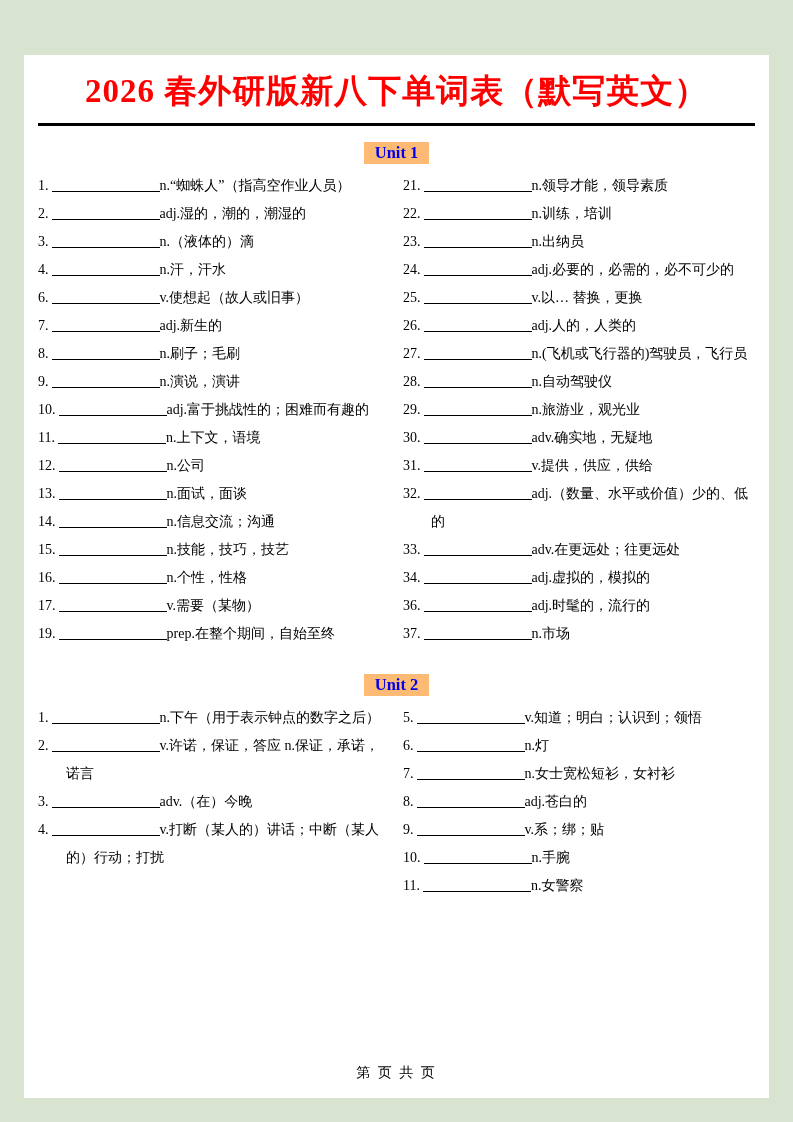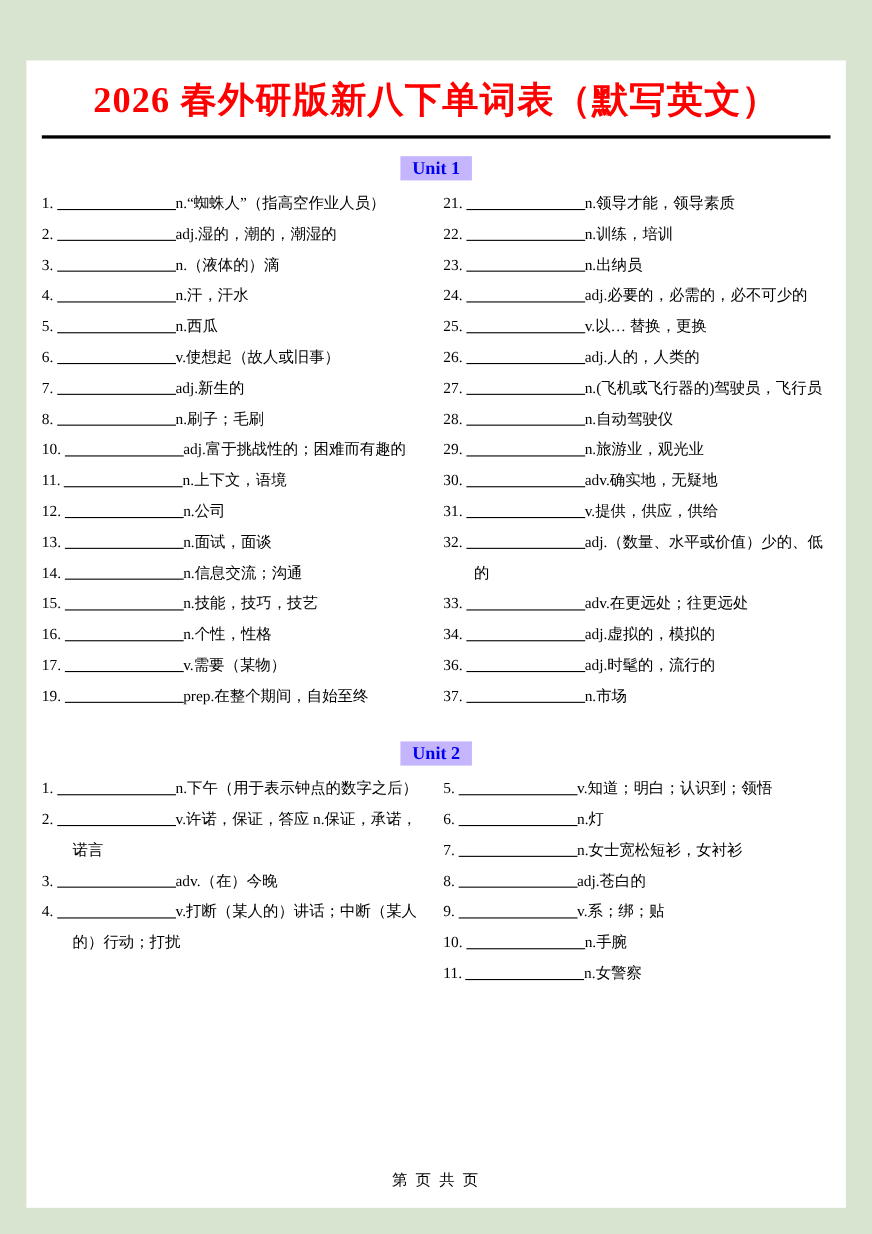--- a/index.html
+++ b/index.html
@@ -38,21 +38,21 @@
   }
   .unit-header {
     text-align: center;
     margin: 16px 0 8px 0;
   }
   .unit-header.second {
     margin-top: 26px;
   }
   .unit-badge {
     display: inline-block;
-    background: #c4b5fd;
+    background: #fdba74;
     color: #0000ee;
     font-weight: bold;
     font-size: 16.5px;
     padding: 1px 11px;
     font-family: "Liberation Serif", "DejaVu Serif", serif;
   }
   .columns {
     display: flex;
     gap: 13px;
     justify-content: center;
@@ -101,24 +101,24 @@
   <div class="unit-header">
     <span class="unit-badge">Unit 1</span>
   </div>
 
   <div class="columns">
     <div class="col">
         <div class="item"><span class="num">1.</span><span class="blank"></span><span class="def">n.“蜘蛛人”（指高空作业人员）</span></div>
         <div class="item"><span class="num">2.</span><span class="blank"></span><span class="def">adj.湿的，潮的，潮湿的</span></div>
         <div class="item"><span class="num">3.</span><span class="blank"></span><span class="def">n.（液体的）滴</span></div>
         <div class="item"><span class="num">4.</span><span class="blank"></span><span class="def">n.汗，汗水</span></div>
-        <div class="item"><span class="num">5.</span><span class="blank"></span><span class="def">n.西瓜</span></div>
         <div class="item"><span class="num">6.</span><span class="blank"></span><span class="def">v.使想起（故人或旧事）</span></div>
         <div class="item"><span class="num">7.</span><span class="blank"></span><span class="def">adj.新生的</span></div>
         <div class="item"><span class="num">8.</span><span class="blank"></span><span class="def">n.刷子；毛刷</span></div>
+        <div class="item"><span class="num">9.</span><span class="blank"></span><span class="def">n.演说，演讲</span></div>
         <div class="item"><span class="num">10.</span><span class="blank"></span><span class="def">adj.富于挑战性的；困难而有趣的</span></div>
         <div class="item"><span class="num">11.</span><span class="blank"></span><span class="def">n.上下文，语境</span></div>
         <div class="item"><span class="num">12.</span><span class="blank"></span><span class="def">n.公司</span></div>
         <div class="item"><span class="num">13.</span><span class="blank"></span><span class="def">n.面试，面谈</span></div>
         <div class="item"><span class="num">14.</span><span class="blank"></span><span class="def">n.信息交流；沟通</span></div>
         <div class="item"><span class="num">15.</span><span class="blank"></span><span class="def">n.技能，技巧，技艺</span></div>
         <div class="item"><span class="num">16.</span><span class="blank"></span><span class="def">n.个性，性格</span></div>
         <div class="item"><span class="num">17.</span><span class="blank"></span><span class="def">v.需要（某物）</span></div>
         <div class="item"><span class="num">19.</span><span class="blank"></span><span class="def">prep.在整个期间，自始至终</span></div>
       </div>

